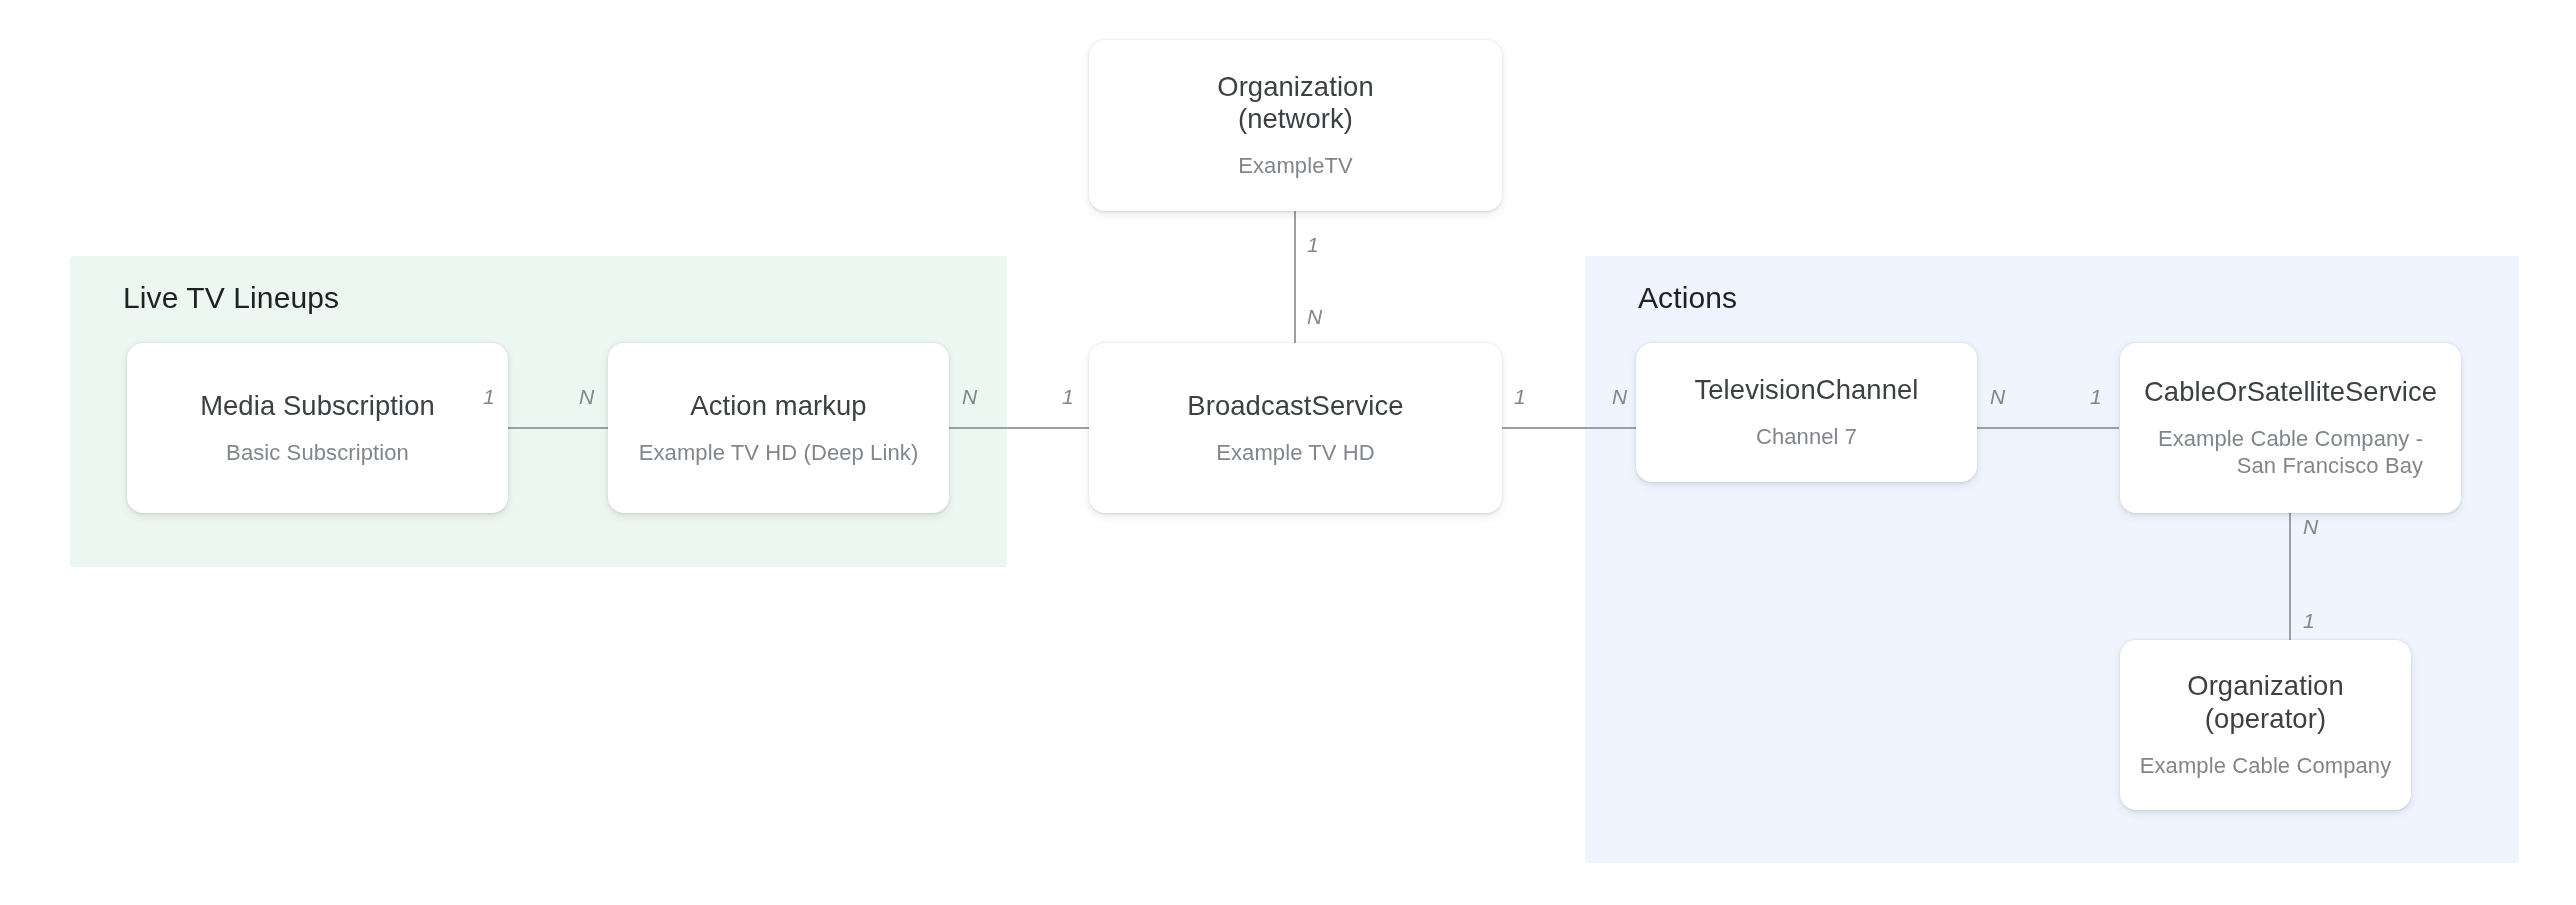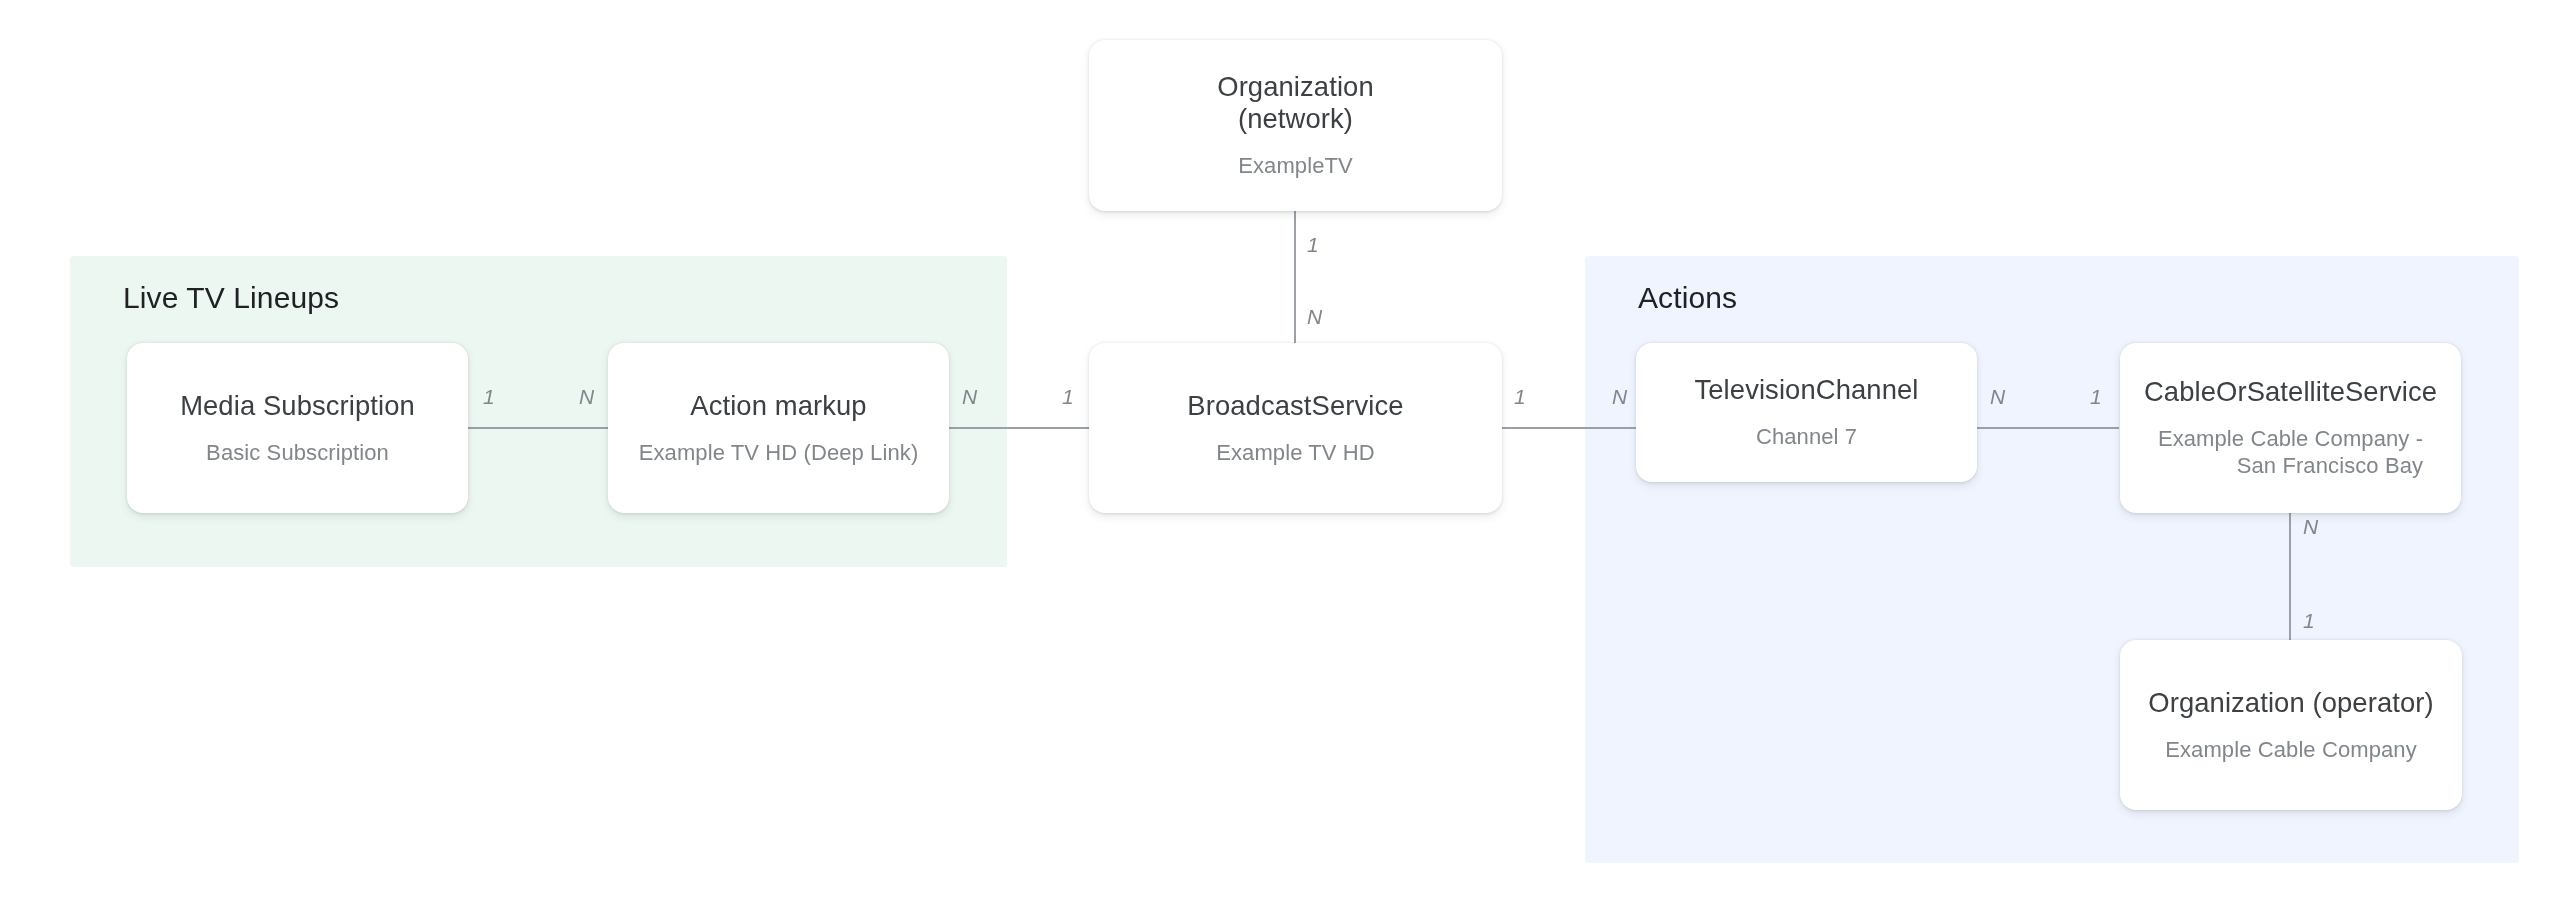--- a/index.html
+++ b/index.html
@@ -142,21 +142,21 @@
   <div class="edge-v" style="left:2289px; top:513px; height:127px;"></div>
   <div class="card-label" style="left:2303px; top:516px;">N</div>
   <div class="card-label" style="left:2303px; top:610px;">1</div>
 
   <div class="node" style="left:1089px; top:40px; width:413px; height:171px;">
     <div class="node-title">Organization
 (network)</div>
     <div class="node-subtitle">ExampleTV</div>
   </div>
 
-  <div class="node" style="left:127px; top:343px; width:341px; height:170px;">
+  <div class="node" style="left:127px; top:343px; width:381px; height:170px;">
     <div class="node-title">Media Subscription</div>
     <div class="node-subtitle">Basic Subscription</div>
   </div>
 
   <div class="node" style="left:608px; top:343px; width:341px; height:170px;">
     <div class="node-title">Action markup</div>
     <div class="node-subtitle">Example TV HD (Deep Link)</div>
   </div>
 
   <div class="node" style="left:1089px; top:343px; width:413px; height:170px;">
@@ -168,19 +168,19 @@
     <div class="node-title">TelevisionChannel</div>
     <div class="node-subtitle">Channel 7</div>
   </div>
 
   <div class="node" style="left:2120px; top:343px; width:341px; height:170px;">
     <div class="node-title">CableOrSatelliteService</div>
     <div class="node-subtitle">Example Cable Company -
 San Francisco Bay</div>
   </div>
 
-  <div class="node" style="left:2120px; top:640px; width:342px; height:170px;">
+  <div class="node" style="left:2120px; top:640px; width:291px; height:170px;">
     <div class="node-title">Organization (operator)</div>
     <div class="node-subtitle">Example Cable Company</div>
   </div>
 
 </div>
 
 
 </body></html>

